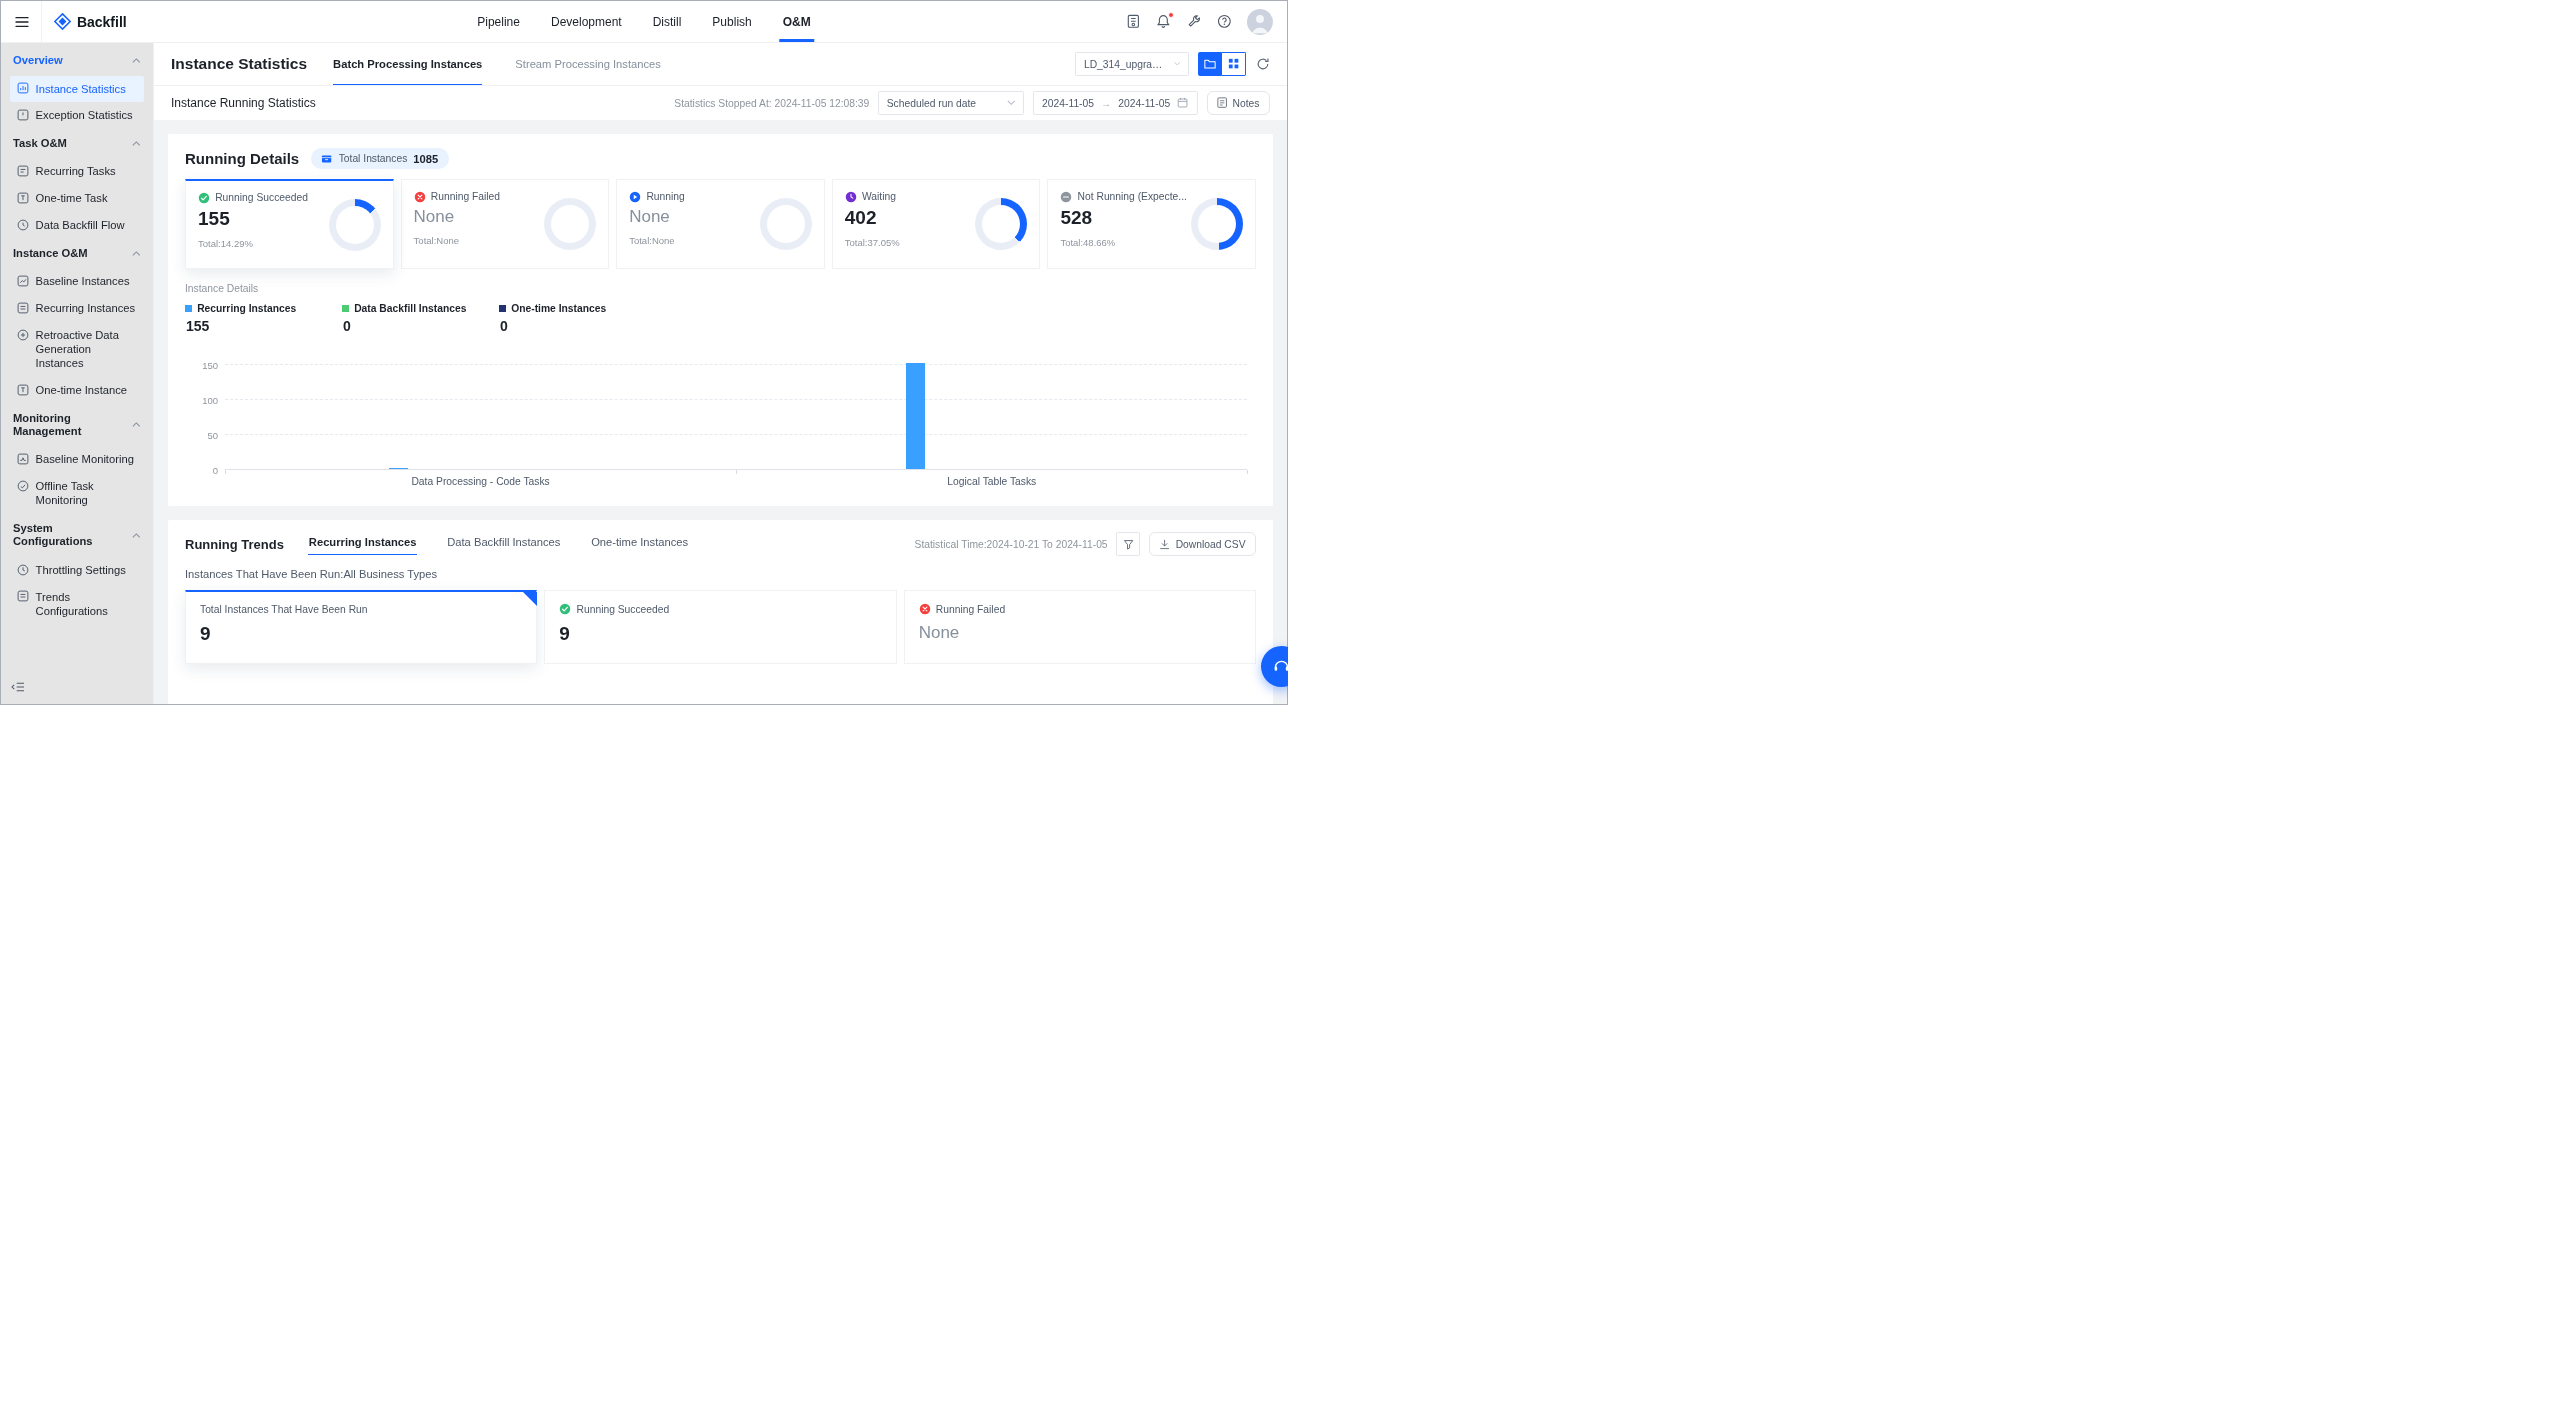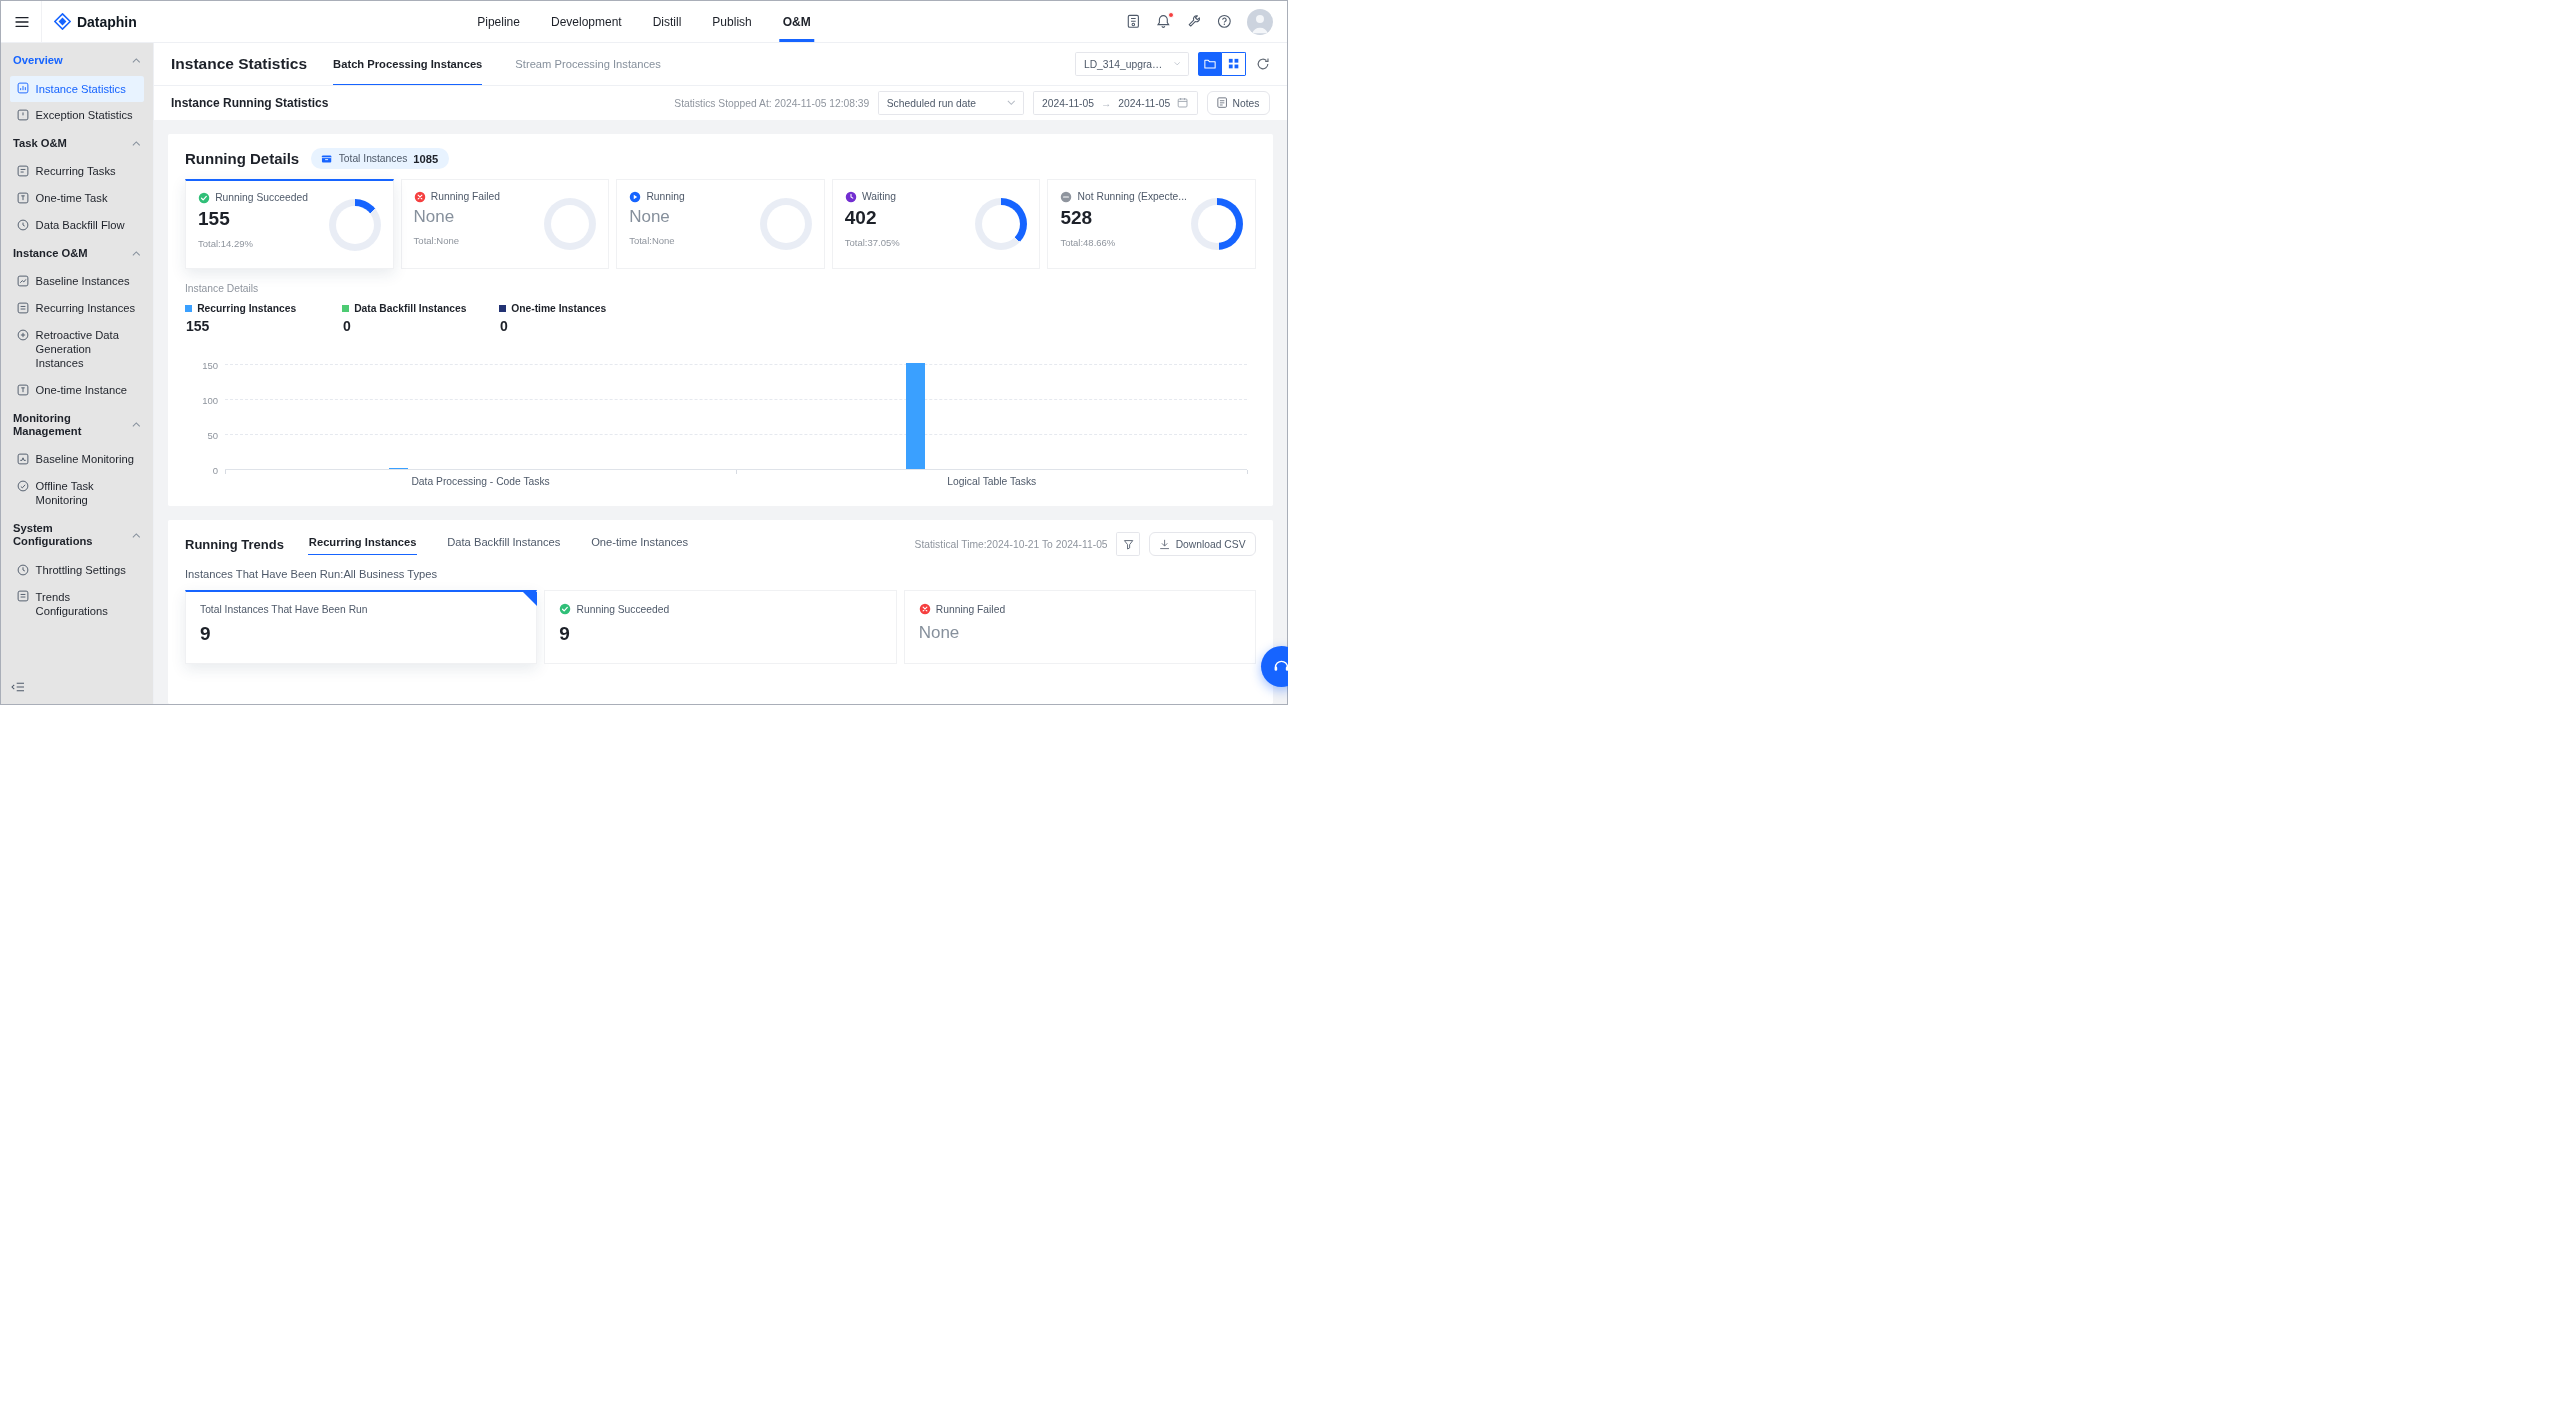--- a/index.html
+++ b/index.html
@@ -44,21 +44,21 @@
   .select{display:flex;align-items:center;justify-content:space-between;gap:7px;border:0.9px solid #e5e6eb;border-radius:1.7px;height:24px;padding:0 7.8px;font-size:10.3px;color:#4e5969;background:#fff;cursor:pointer;white-space:nowrap}
   .w132{width:114px}.w150{width:146px}
   .sel-text{overflow:hidden;text-overflow:ellipsis;white-space:nowrap}
   .btn-pair{display:flex}
   .vbtn{width:24px;height:24px;display:flex;align-items:center;justify-content:center;border:0.9px solid #1664ff;background:#fff;cursor:pointer;padding:0}
   .vbtn-blue{background:#1664ff;border-radius:1.7px 0 0 1.7px;color:#fff}
   .vbtn-outline{border-radius:0 1.7px 1.7px 0;color:#1664ff;border-left:none}
   .refresh-btn{border:none;background:transparent;color:#5f6772;cursor:pointer;display:flex;align-items:center;padding:0;margin-left:1.7px}
 
   .stats-bar{flex:0 0 34px;background:#fff;display:flex;align-items:center;padding:0 17px;gap:8.6px}
-  .stats-title{font-size:12px;font-weight:bold}
+  .stats-title{font-size:12px;font-weight:normal}
   .stats-right{margin-left:auto;display:flex;align-items:center;gap:8.6px}
   .muted{color:#8f959e;font-size:10.3px;white-space:nowrap}
   .daterange{display:flex;align-items:center;gap:7px;border:0.9px solid #e5e6eb;border-radius:1.7px;height:24px;padding:0 8.6px;font-size:10.3px;color:#4e5969;background:#fff;cursor:pointer}
   .range-sep{color:#b4bac4}
   .btn{display:flex;align-items:center;gap:5.2px;border:0.9px solid #e5e6eb;background:#fff;border-radius:6px;height:24px;padding:0 9.5px;font-size:10.3px;color:#4e5969;cursor:pointer}
 
   .content{flex:1;padding:14px 14px 0;display:flex;flex-direction:column;min-height:0}
   .card{background:#fff;border-radius:1.7px}
   .details-card{padding:14px 17px 12px;margin-bottom:14px}
   .rd-head{display:flex;align-items:center;gap:12px}
@@ -123,21 +123,21 @@
       <svg width="14" height="12" viewBox="0 0 16 14">
           <path d="M1 2h14M1 7h14M1 12h14" stroke="#1d2129" stroke-width="1.5" stroke-linecap="round"></path>
         </svg>
     </span>
     <span class="tb-div"></span>
     <div class="brand">
       <svg width="17" height="17" viewBox="0 0 20 20">
         <path d="M10 1 19 10 10 19 1 10z" fill="none" stroke="#1664ff" stroke-width="1.8"></path>
         <path d="M10 5.4 14.6 10 10 14.6 5.4 10z" fill="#1664ff"></path>
       </svg>
-      <span>Dataphin</span>
+      <span>Backfill</span>
     </div>
     <nav class="tb-nav">
       <span class="tb-link">Pipeline</span>
       <span class="tb-link">Development</span>
       <span class="tb-link">Distill</span>
       <span class="tb-link">Publish</span>
       <span class="tb-link active">O&amp;M</span>
     </nav>
     <div class="tb-right">
       <span class="tb-ico">

